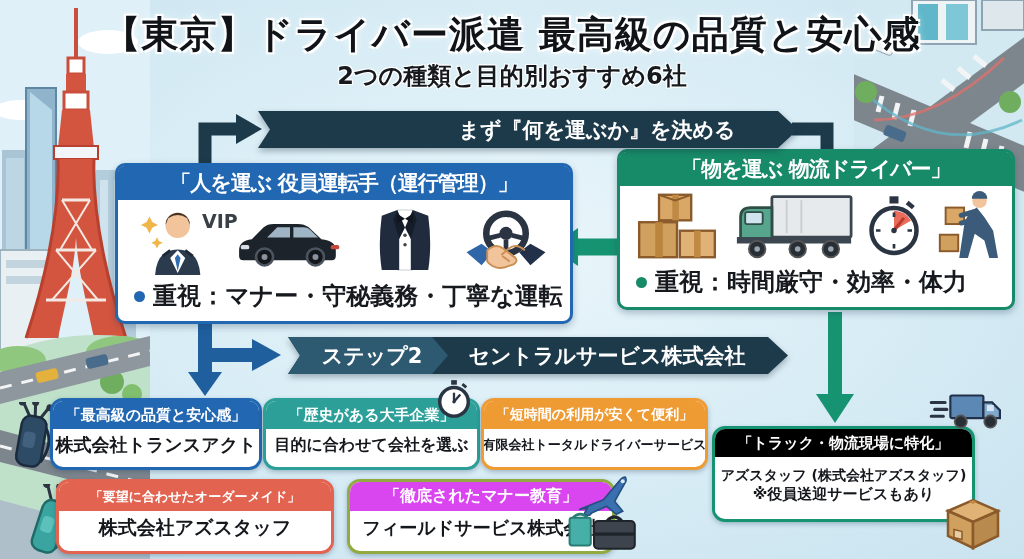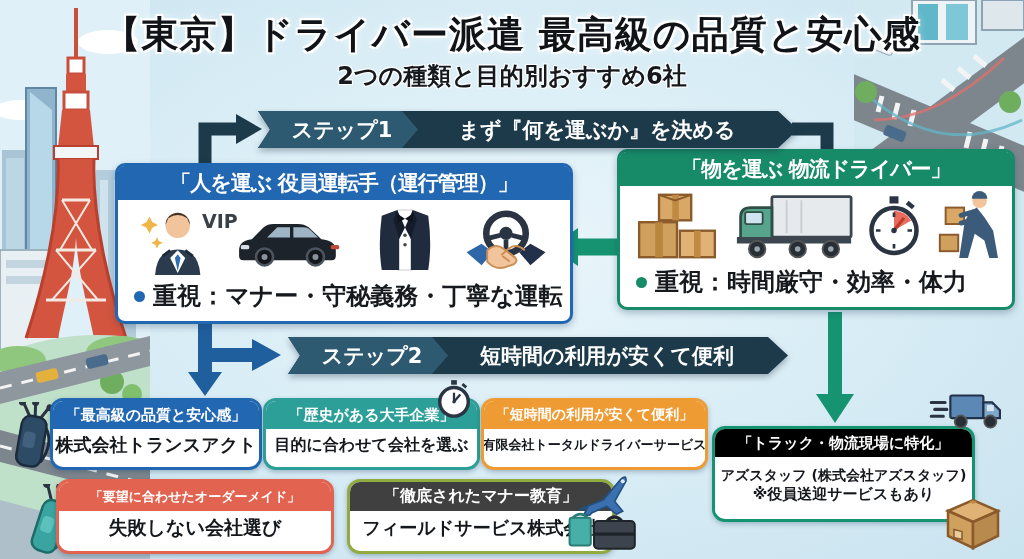--- a/index.html
+++ b/index.html
@@ -44,21 +44,21 @@
   
   .card{background:#fff;border-radius:13px;overflow:hidden;z-index:3;box-shadow:0 2px 5px rgba(25,55,85,.3);}
   .card-head{color:#fff;font-weight:800;text-align:center;display:flex;align-items:center;justify-content:center;white-space:nowrap;}
   .card-body{background:#fff;font-weight:800;color:#14171b;text-align:center;display:flex;flex-direction:column;
     align-items:center;justify-content:center;white-space:nowrap;}
   .c1{border:3px solid #2267b1;} .c1 .card-head{background:#2267b1;}
   .c2{border:3px solid #2b9f98;} .c2 .card-head{background:#2b9f98;}
   .c3{border:3px solid #ef9b33;} .c3 .card-head{background:#ef9b33;}
   .c4{border:3px solid #169471;} .c4 .card-head{background:#000000;}
   .c5{border:3px solid #e2634f;} .c5 .card-head{background:#e2634f;}
-  .c6{border:3px solid #92ab41;} .c6 .card-head{background:#404040;}
+  .c6{border:3px solid #92ab41;} .c6 .card-head{background:#d946ef;}
   .note{font-size:15px;}
 
   .z1{z-index:1;} .z2{z-index:2;} .z4{z-index:4;}
 </style>
 </head>
 <body>
 
 <div class="canvas">
 
   <svg class="abs z1" style="left:0;top:0;" width="150" height="559" viewBox="0 0 150 559">
@@ -146,21 +146,20 @@
     <path d="M574 247 L636 247" fill="none" stroke="#169471" stroke-width="17"></path>
     <polygon points="578,228 578,266 551,247" fill="#169471"></polygon>
     <polygon points="632,228 632,266 659,247" fill="#169471"></polygon>
   </svg>
 
   <div class="abs title">【東京】ドライバー派遣 最高級の品質と安心感</div>
   <div class="abs subtitle">2つの種類と目的別おすすめ6社</div>
 
   <div class="abs banner-wrap" style="left:258px;top:111px;width:540px;height:37px;">
     <div class="banner" style="width:540px;">
-      <div class="banner-label">ステップ1</div>
       <div class="banner-text">まず『何を運ぶか』を決める</div>
     </div>
   </div>
 
   <div class="abs cat-box blue" style="left:115px;top:163px;width:452px;height:155px;">
     <div class="cat-head">「人を運ぶ 役員運転手（運行管理）」</div>
     <span class="vip-label">VIP</span>
     <div class="icon-row">
       <svg width="66" height="72" viewBox="0 0 70 74">
         <path d="M10 12 l3 6 6 3 -6 3 -3 6 -3 -6 -6 -3 6 -3 z" fill="#f0b64a"></path>
@@ -255,21 +254,21 @@
     </div>
     <div class="point-row">
       <span class="dot green-dot"></span>
       <span>重視：時間厳守・効率・体力</span>
     </div>
   </div>
 
   <div class="abs banner-wrap" style="left:288px;top:337px;width:500px;height:37px;">
     <div class="banner" style="width:500px;">
       <div class="banner-label">ステップ2</div>
-      <div class="banner-text">短時間の利用が安くて便利</div>
+      <div class="banner-text">セントラルサービス株式会社</div>
     </div>
   </div>
 
   <div class="abs card c1" style="left:50px;top:398px;width:206px;height:66px;">
     <div class="card-head" style="height:28px;font-size:15px;">「最高級の品質と安心感」</div>
     <div class="card-body" style="height:32px;font-size:18px;">株式会社トランスアクト</div>
   </div>
 
   <div class="abs card c2" style="left:263px;top:398px;width:211px;height:66px;">
     <div class="card-head" style="height:28px;font-size:15px;">「歴史がある大手企業」</div>
@@ -284,21 +283,21 @@
   <div class="abs card c4" style="left:712px;top:426px;width:257px;height:90px;">
     <div class="card-head" style="height:28px;font-size:15px;">「トラック・物流現場に特化」</div>
     <div class="card-body" style="height:56px;">
       <span style="font-size:14px;">アズスタッフ (株式会社アズスタッフ)</span>
       <span class="note">※役員送迎サービスもあり</span>
     </div>
   </div>
 
   <div class="abs card c5" style="left:56px;top:479px;width:272px;height:69px;">
     <div class="card-head" style="height:29px;font-size:13px;">「要望に合わせたオーダーメイド」</div>
-    <div class="card-body" style="height:34px;font-size:19px;">失敗しない会社選び</div>
+    <div class="card-body" style="height:34px;font-size:19px;">株式会社アズスタッフ</div>
   </div>
 
   <div class="abs card c6" style="left:347px;top:479px;width:262px;height:69px;">
     <div class="card-head" style="height:29px;font-size:16px;">「徹底されたマナー教育」</div>
     <div class="card-body" style="height:34px;font-size:18px;">フィールドサービス株式会社</div>
   </div>
 
   <svg class="abs z4" style="left:436px;top:379px;" width="36" height="40" viewBox="0 0 60 70">
     <rect x="25" y="2" width="10" height="8" fill="#2b3442"></rect>
     <rect x="44" y="9" width="9" height="5" fill="#2b3442" transform="rotate(40 48 11)"></rect>

